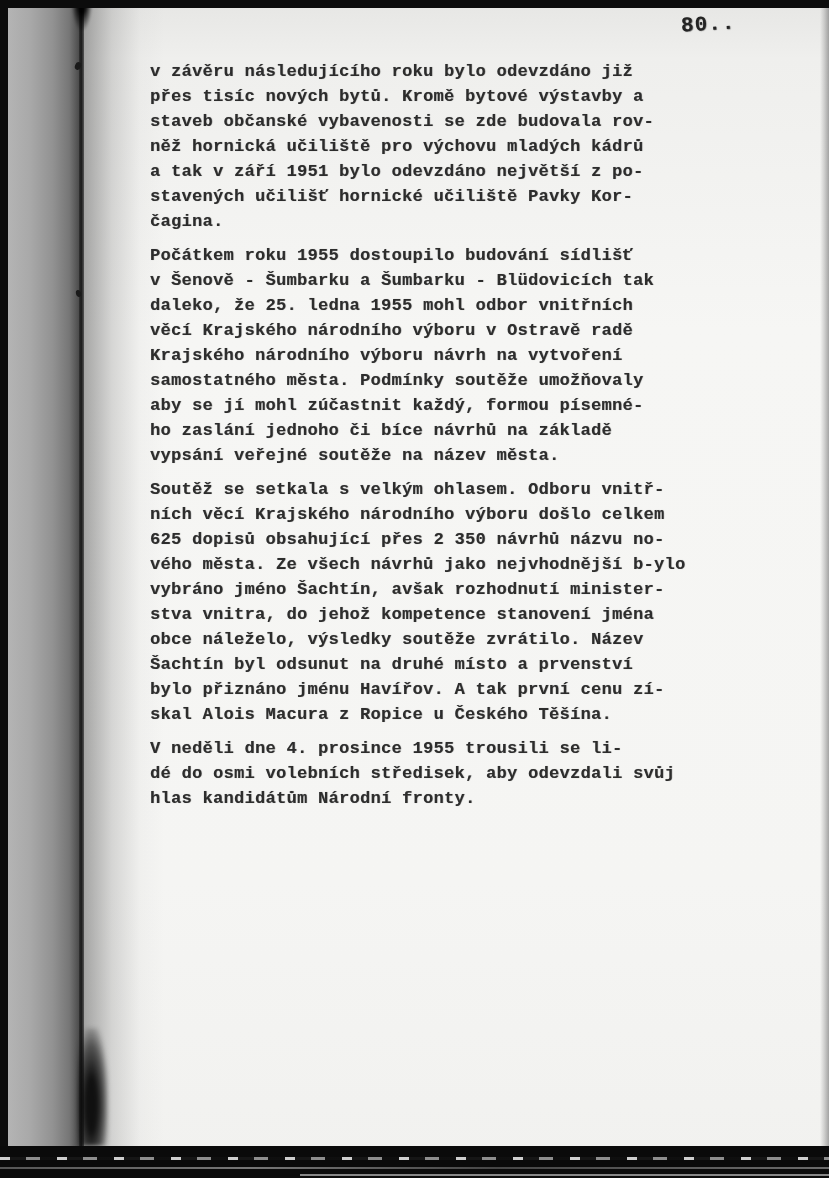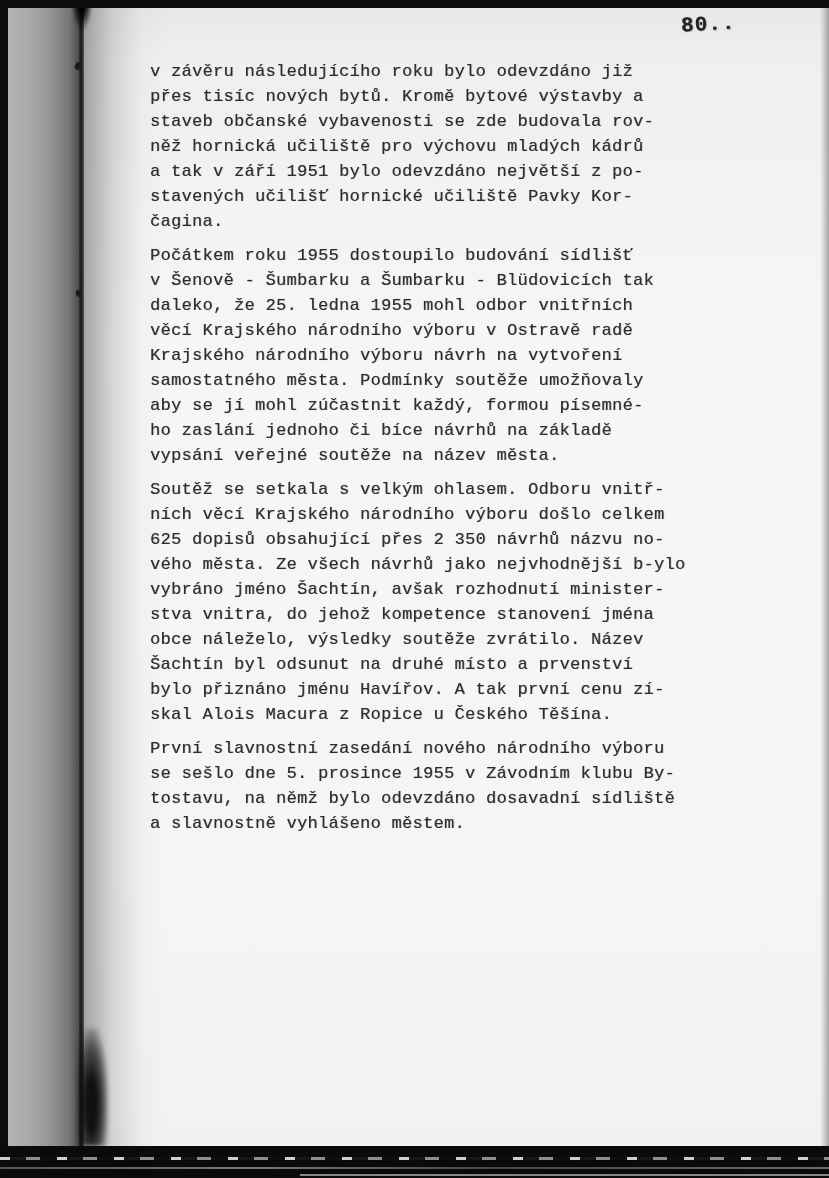--- a/index.html
+++ b/index.html
@@ -81,20 +81,21 @@
     position: absolute; left: 150px; top: 59px; width: 556px;
     font-size: 17px; line-height: 25px; color: #1e1e1e;
     z-index: 5;
   }
   .text-block p {
     margin: 0 0 9px 0;
     white-space: pre-line;
     letter-spacing: 0.3px;
     text-shadow: 0.4px 0.3px 0.7px rgba(25,25,25,0.55);
     opacity: 0.93;
+    font-weight: bold;
   }
 </style>
 </head>
 <body>
 
 <div class="scan">
   <div class="paper"></div>
 
   <div class="binding"></div>
   <div class="gutter"></div>
@@ -126,24 +127,23 @@
     <p>Soutěž se setkala s velkým ohlasem. Odboru vnitř-
 ních věcí Krajského národního výboru došlo celkem
 625 dopisů obsahující přes 2 350 návrhů názvu no-
 vého města. Ze všech návrhů jako nejvhodnější b-ylo
 vybráno jméno Šachtín, avšak rozhodnutí minister-
 stva vnitra, do jehož kompetence stanovení jména
 obce náleželo, výsledky soutěže zvrátilo. Název
 Šachtín byl odsunut na druhé místo a prvenství
 bylo přiznáno jménu Havířov. A tak první cenu zí-
 skal Alois Macura z Ropice u Českého Těšína.</p>
-    <p>První slavnostní zasedání nového národního výboru
-se sešlo dne 5. prosince 1955 v Závodním klubu By-
-tostavu, na němž bylo odevzdáno dosavadní sídliště
-a slavnostně vyhlášeno městem.</p>
+    <p>V neděli dne 4. prosince 1955 trousili se li-
+dé do osmi volebních středisek, aby odevzdali svůj
+hlas kandidátům Národní fronty.</p>
   </div>
 
   <div class="edge-top"></div>
   <div class="edge-left"></div>
   <div class="edge-right"></div>
   <div class="edge-bottom">
     <div class="noise-line-1"></div>
     <div class="noise-line-2"></div>
     <div class="noise-line-3"></div>
   </div>

